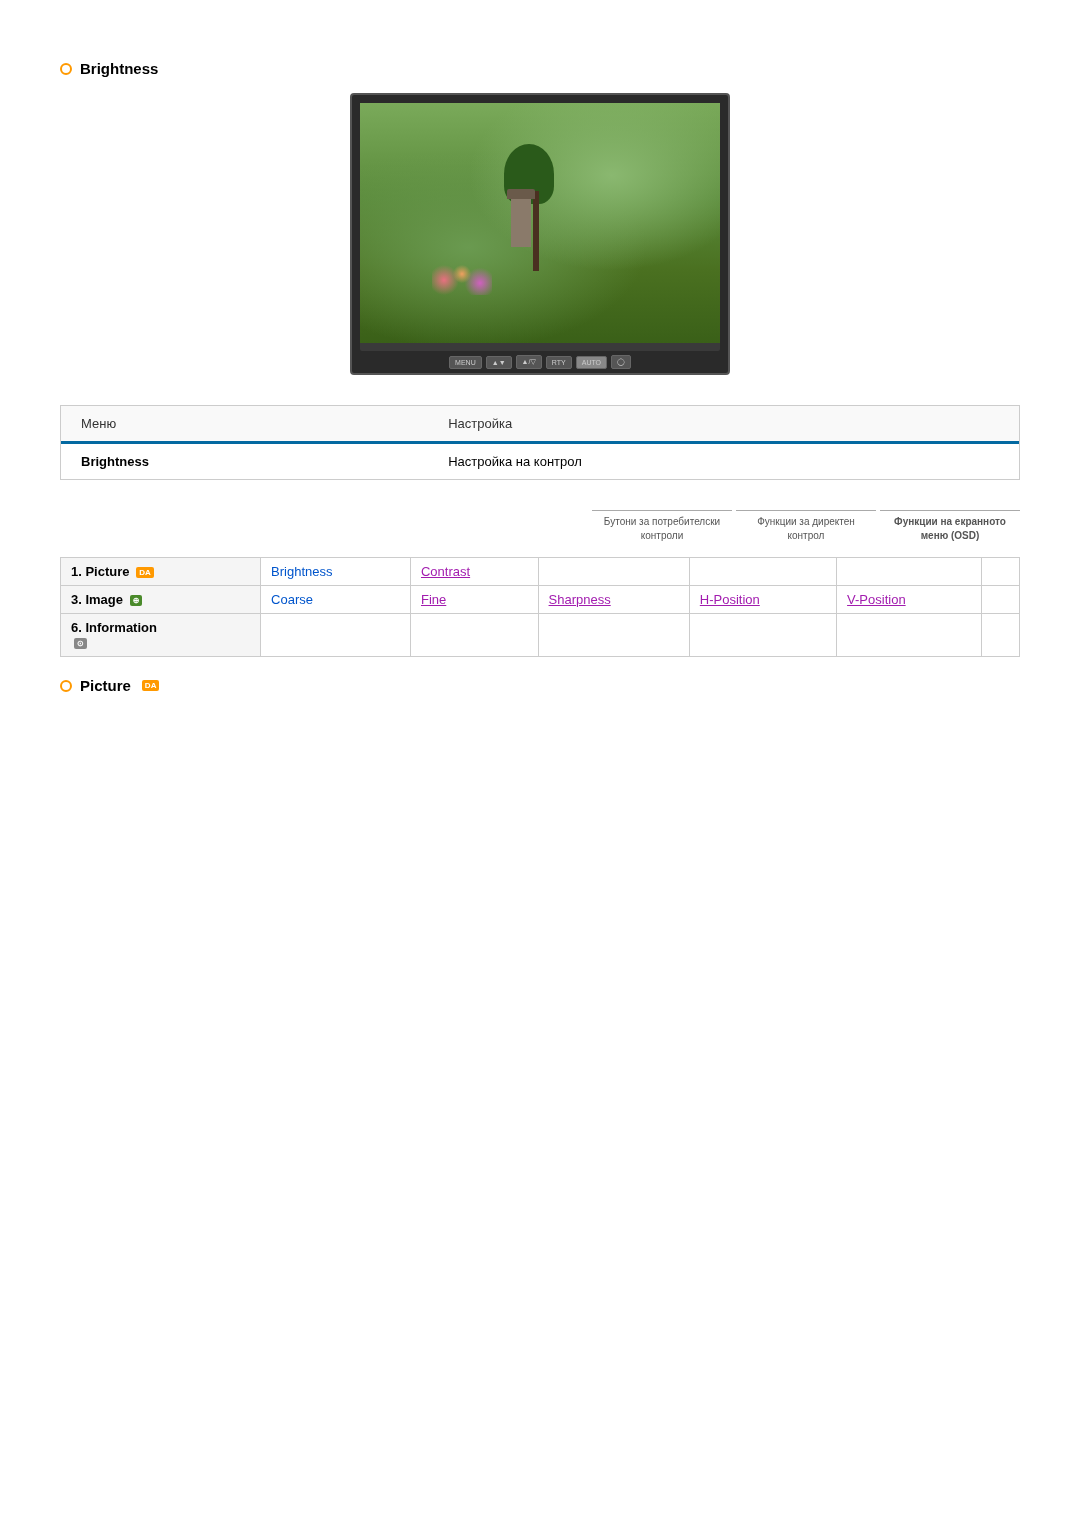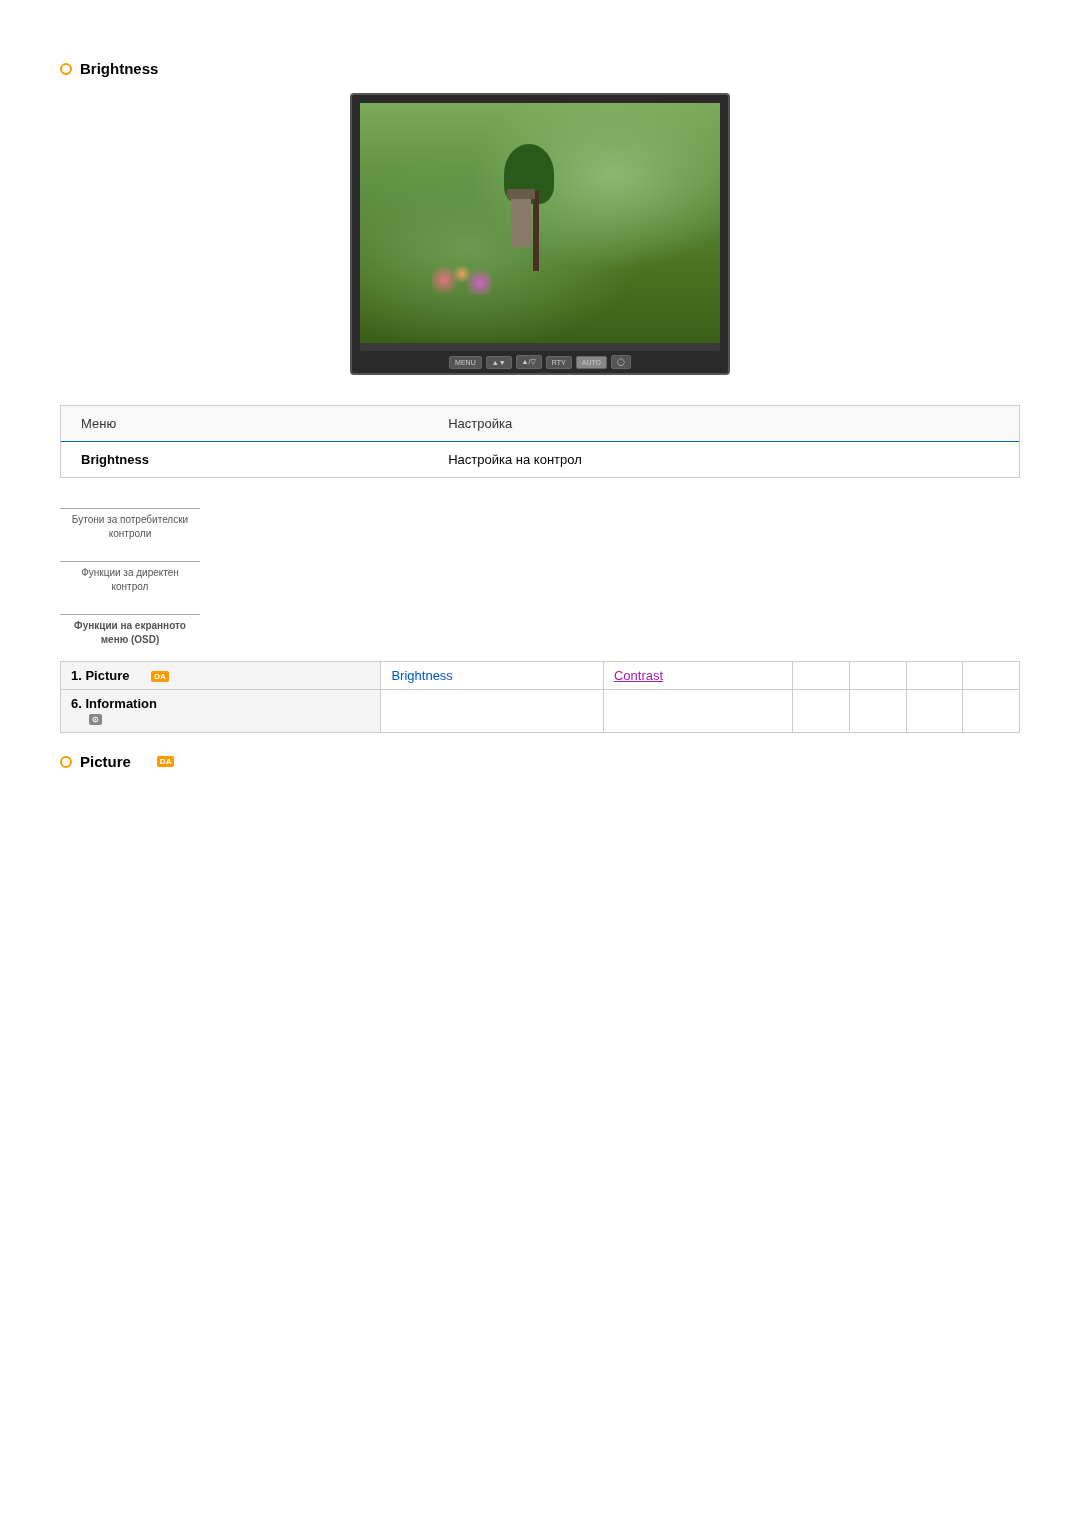--- a/index.html
+++ b/index.html
@@ -152,38 +152,37 @@
     .info-table {
       width: 100%;
       border-collapse: collapse;
     }
     .info-table th {
       font-size: 13px;
       font-weight: normal;
       color: #333;
       padding: 10px 20px;
       text-align: left;
-      border-bottom: 1px solid #0369a1;
+      border-bottom: 3px solid #0369a1;
       background: #f9f9f9;
     }
     .info-table td {
       font-size: 13px;
       padding: 10px 20px;
     }
     .info-table td:first-child {
       font-weight: bold;
     }
 
     
     .button-functions-header {
       display: flex;
       justify-content: flex-end;
       margin: 30px 0 10px 0;
-      gap: 16px;
-      flex-direction: column;
+      gap: 4px;
     }
     .btn-func-col {
       font-size: 10px;
       color: #555;
       text-align: center;
       padding: 4px 8px;
       border-top: 1px solid #aaa;
       width: 140px;
       line-height: 1.4;
     }
@@ -217,21 +216,21 @@
       color: #0055cc;
     }
     .icon-badge {
       display: inline-block;
       background: #f90;
       color: #fff;
       font-size: 8px;
       font-weight: bold;
       padding: 1px 3px;
       border-radius: 2px;
-      margin-left: 18px;
+      margin-left: 3px;
       vertical-align: middle;
     }
     .icon-badge.gray {
       background: #888;
     }
     .icon-badge.green {
       background: #4a8a2a;
     }
     .icon-badge.dark {
       background: #333;
@@ -307,20 +306,32 @@
       </td>
       <td class="blue">Brightness</td>
       <td class="cyan">Contrast</td>
       <td></td>
       <td></td>
       <td></td>
       <td></td>
     </tr>
     <tr>
       <td>
+        <span>3. Image</span>
+        <span class="icon-badge green">⊕</span>
+      </td>
+      <td class="blue">Coarse</td>
+      <td class="cyan">Fine</td>
+      <td class="cyan">Sharpness</td>
+      <td class="cyan">H-Position</td>
+      <td class="cyan">V-Position</td>
+      <td></td>
+    </tr>
+    <tr>
+      <td>
         <span>6. Information</span><br>
         <span class="icon-badge gray">⊙</span>
       </td>
       <td></td>
       <td></td>
       <td></td>
       <td></td>
       <td></td>
       <td></td>
     </tr>

